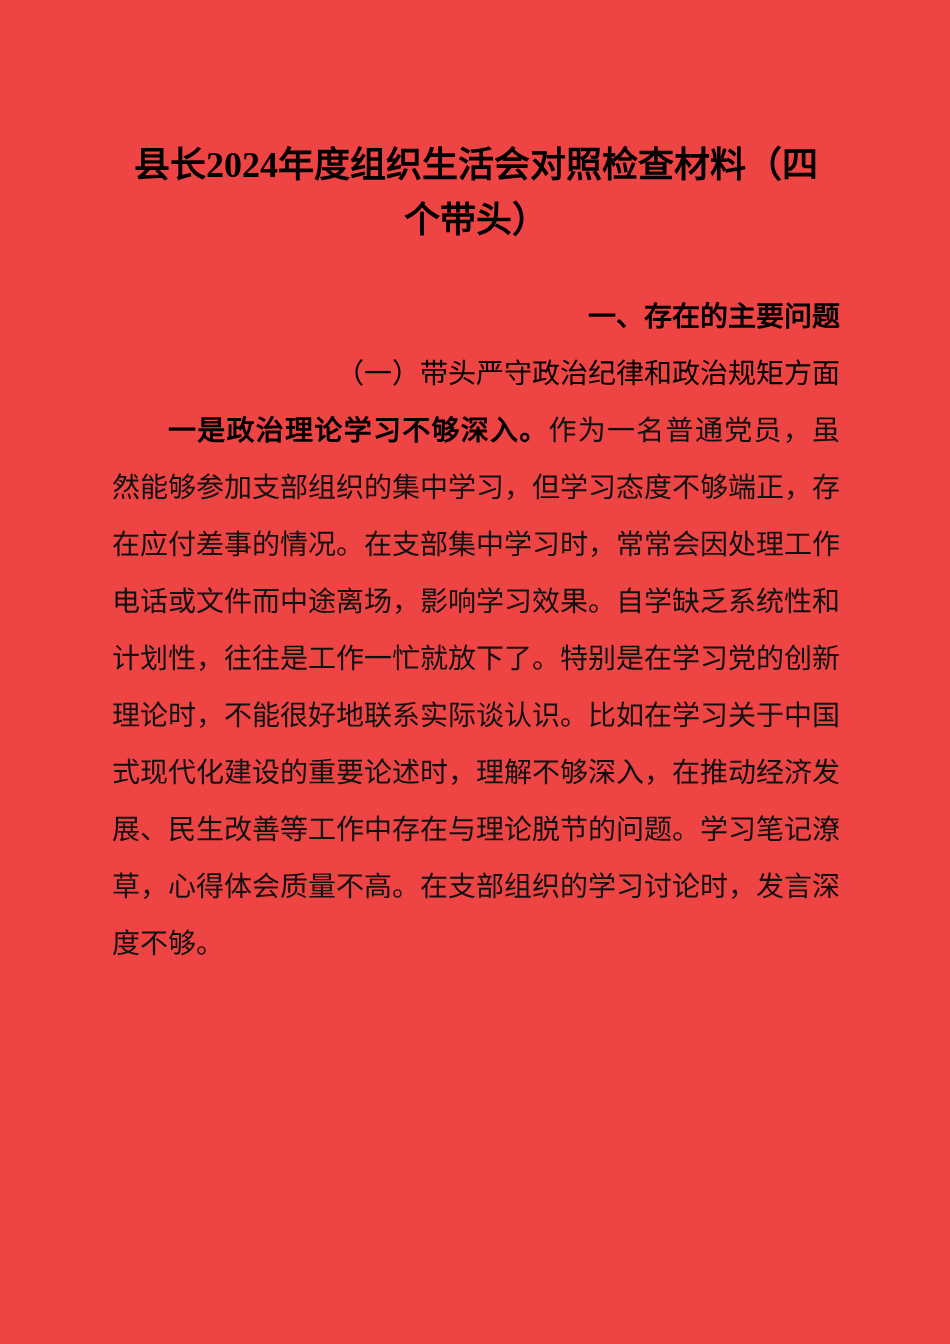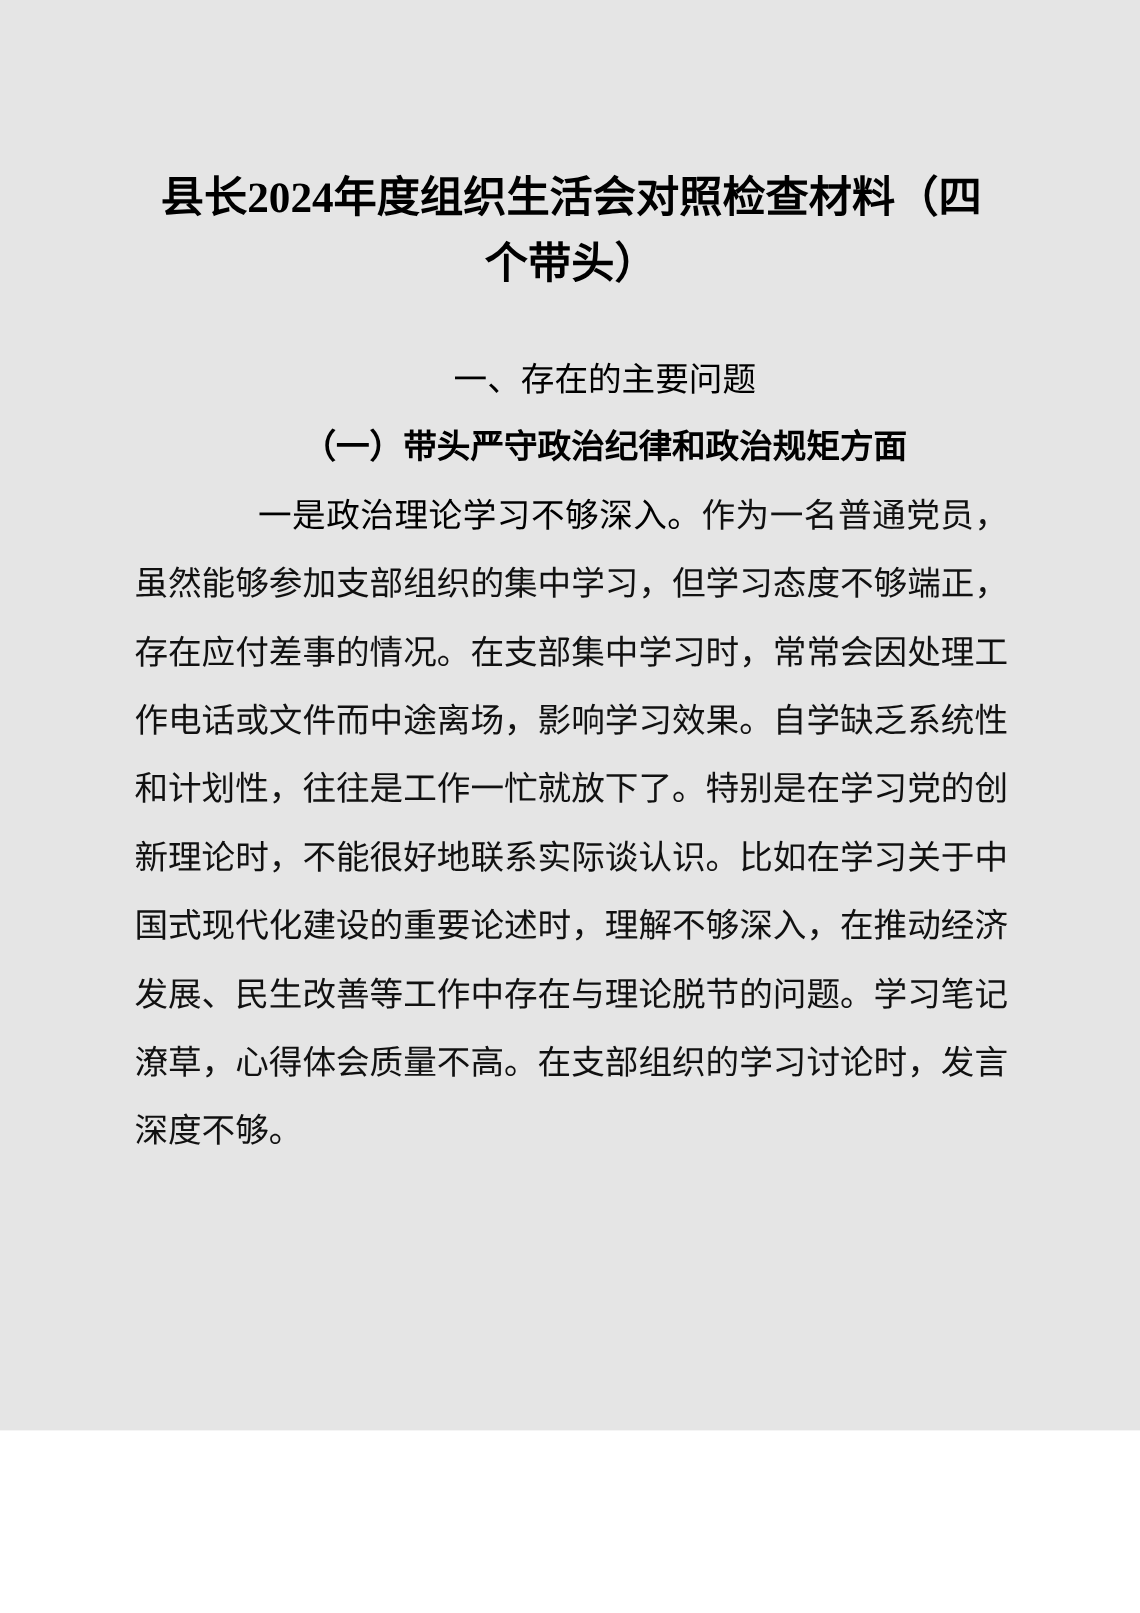--- a/index.html
+++ b/index.html
@@ -10,23 +10,23 @@
   body {
     width: 950px;
     height: 1344px;
     overflow: hidden;
     font-family: "Liberation Serif", serif;
     color: #111111;
   }
   .page {
     box-sizing: border-box;
     width: 950px;
-    height: 1192px;
+    height: 1344px;
     padding: 138px 110px 0 112px;
-    background: #e5e5e5;
+    background: #ef4444;
   }
   .doc-title {
     font-family: "Liberation Serif", serif;
     font-weight: 700;
     font-size: 36px;
     line-height: 55px;
     text-align: center;
     color: #000000;
     max-width: 700px;
     margin: 0 auto 40px auto;
@@ -40,34 +40,33 @@
     line-height: 57px;
     text-align: justify;
     text-justify: inter-character;
     text-indent: 56px;
     color: #111111;
     font-family: "Liberation Serif", serif;
     font-weight: 400;
   }
   .para.heading1 {
     font-family: "Liberation Sans", sans-serif;
-    font-weight: 400;
-    text-align: center;
+    font-weight: 700;
+    text-align: right;
     color: #000000;
   }
   .para.heading2 {
     font-family: "Liberation Serif", serif;
-    font-weight: 700;
-    text-align: center;
+    font-weight: 400;
+    text-align: right;
     color: #000000;
   }
   .para .lead {
-    font-weight: 400;
+    font-weight: 700;
     color: #000000;
-    margin-left: 47px;
   }
 </style>
 </head>
 <body>
 
 <div class="page">
   <div class="doc-title">县长2024年度组织生活会对照检查材料（四个带头）</div>
   <div class="doc-body">
       <p class="para heading1"><span>一、存在的主要问题</span></p>
       <p class="para heading2"><span>（一）带头严守政治纪律和政治规矩方面</span></p>

